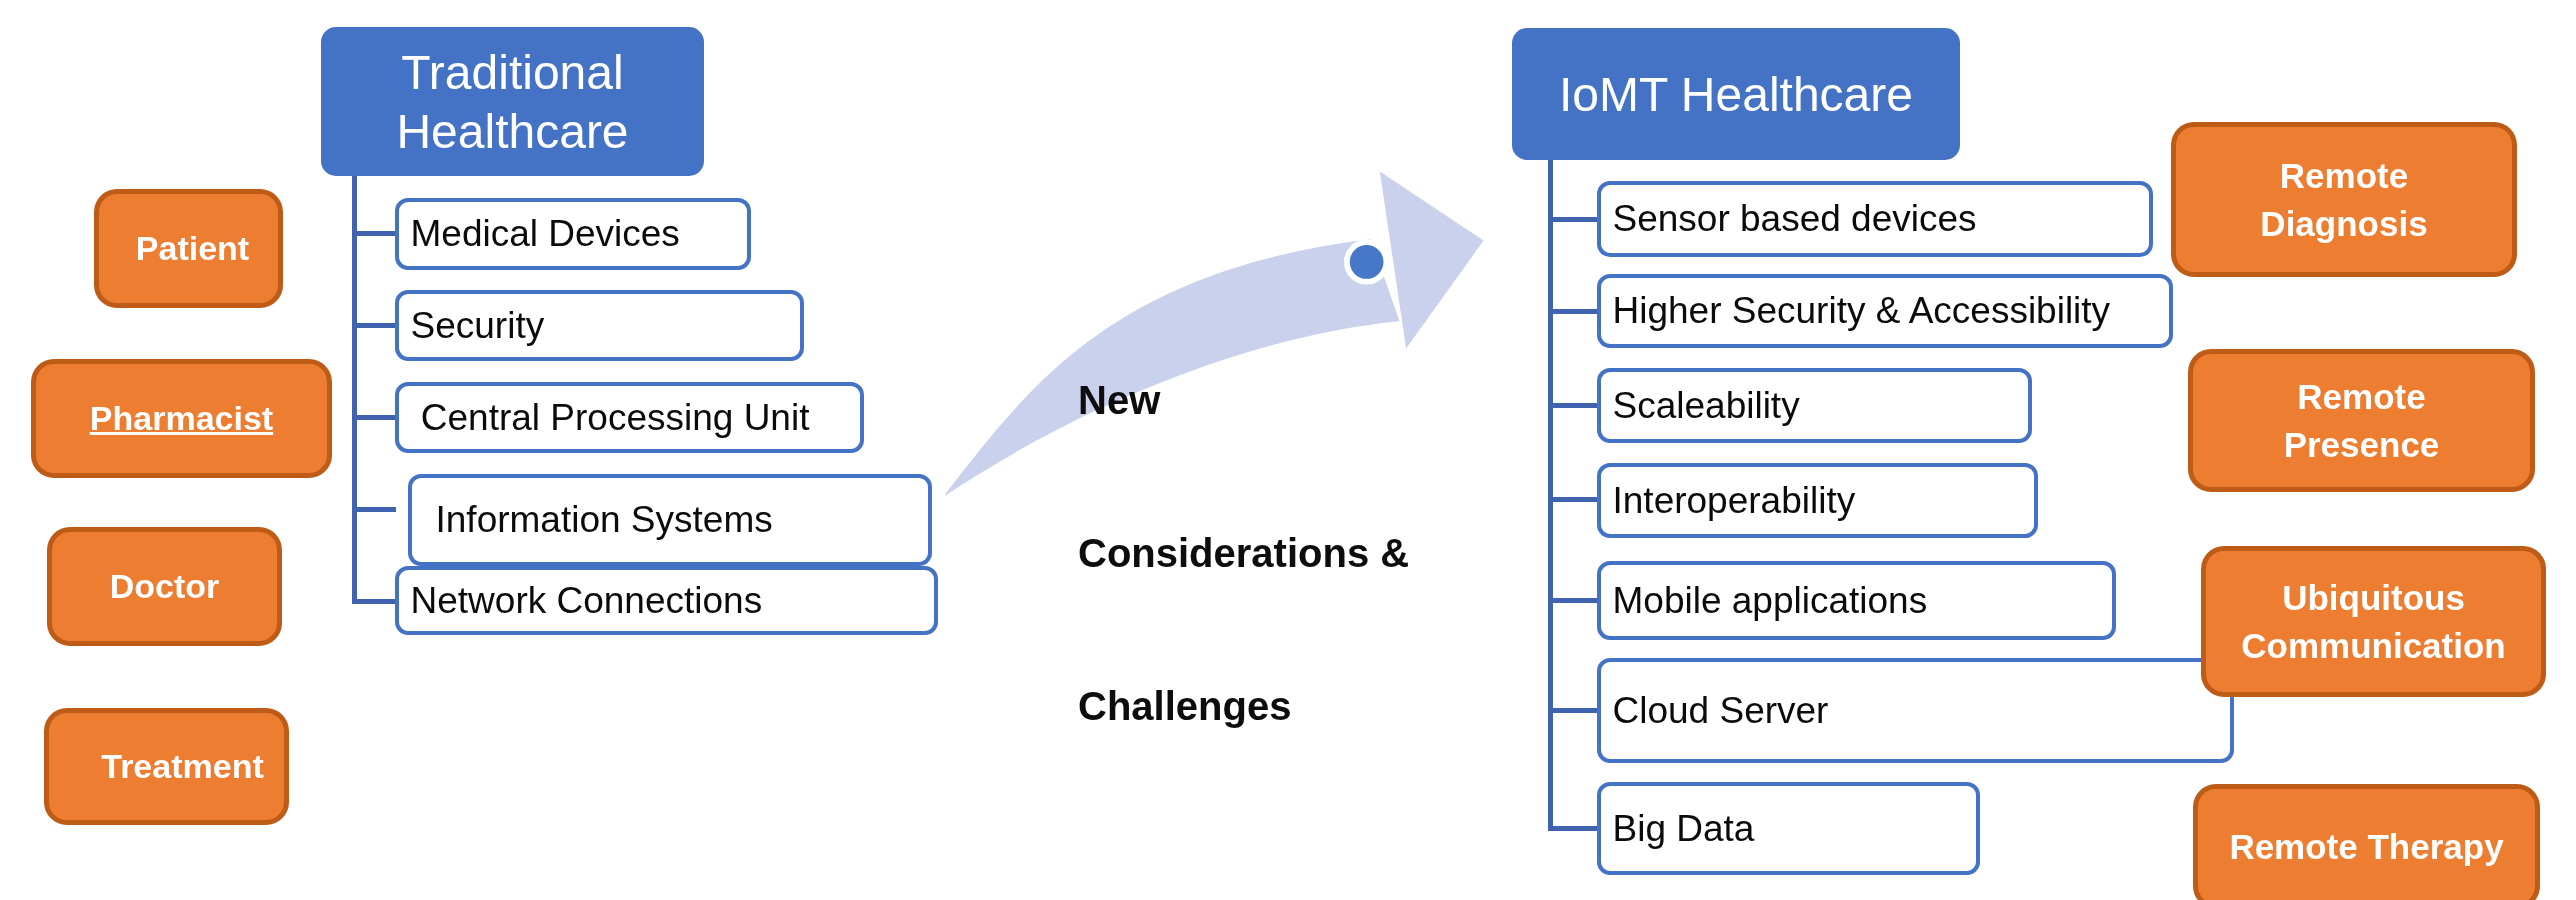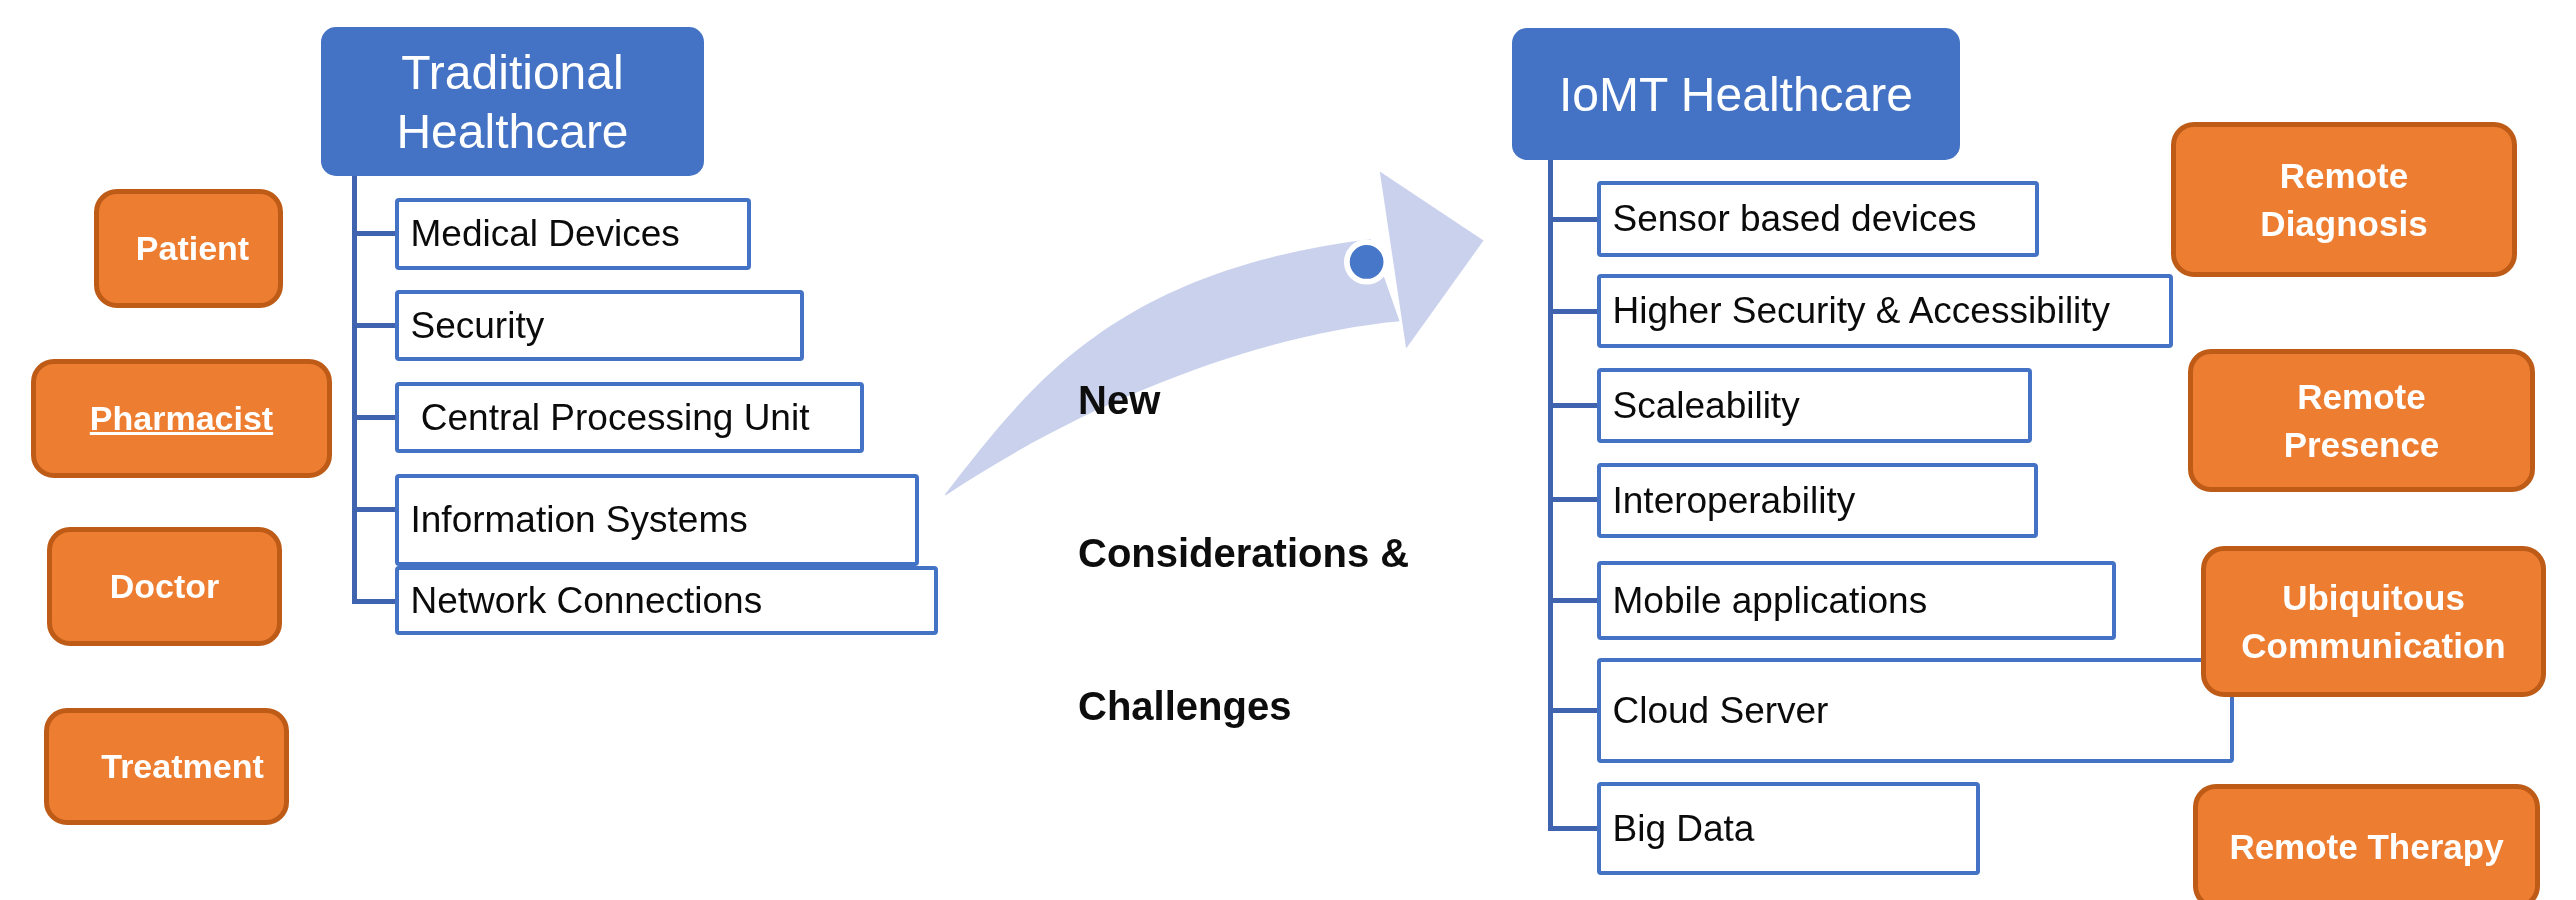--- a/index.html
+++ b/index.html
@@ -9,21 +9,21 @@
 
   
   .vline,.stub{position:absolute;background:#3F63AE;}
 
   
   .hd{position:absolute;background:#4472C4;color:#fff;border-radius:15px;
       display:flex;flex-direction:column;justify-content:center;align-items:center;
       font-size:48px;line-height:59px;text-align:left;}
 
   
-  .child{position:absolute;background:#fff;border:4.1px solid #4472C4;border-radius:4px;
+  .child{position:absolute;background:#fff;border:4.1px solid #4472C4;border-radius:13px;
          box-sizing:border-box;display:flex;align-items:center;
          font-size:37px;color:#0b0b0b;white-space:pre;overflow:hidden;}
   .child span{padding-left:11.5px;}
 
   
   .orange{position:absolute;background:#ED7D31;border:5.8px solid #BD5B17;border-radius:23px;
           box-sizing:border-box;color:#fff;font-weight:bold;text-align:center;
           display:flex;flex-direction:column;justify-content:center;align-items:center;}
   .actor{font-size:34px;line-height:41px;}
   .benefit{font-size:35px;line-height:48px;margin-top:46px;}
@@ -75,21 +75,21 @@
 
   <div class="child" style="left:395px;top:198px;width:356px;height:72px;">
     <span>Medical Devices</span>
   </div>
   <div class="child" style="left:395px;top:290px;width:409px;height:71px;">
     <span>Security</span>
   </div>
   <div class="child" style="left:395px;top:382px;width:469px;height:71px;">
     <span> Central Processing Unit</span>
   </div>
-  <div class="child" style="left:395px;top:474px;width:524px;height:92px;">
+  <div class="child" style="left:408px;top:474px;width:524px;height:92px;padding-left:12px;">
     <span>Information Systems</span>
   </div>
   <div class="child" style="left:395px;top:566px;width:543px;height:69px;">
     <span>Network Connections</span>
   </div>
 
   <div class="transition-text">
     <div>New</div>
     <div>Considerations &amp;</div>
     <div>Challenges</div>
@@ -101,21 +101,21 @@
   <div class="stub" style="left:1548px;top:403px;width:49px;height:5px;"></div>
   <div class="stub" style="left:1548px;top:497px;width:49px;height:5px;"></div>
   <div class="stub" style="left:1548px;top:598px;width:49px;height:5px;"></div>
   <div class="stub" style="left:1548px;top:708px;width:49px;height:5px;"></div>
   <div class="stub" style="left:1548px;top:826px;width:49px;height:5px;"></div>
 
   <div class="hd" style="left:1512px;top:28px;width:448px;height:132px;">
     <div>IoMT Healthcare</div>
   </div>
 
-  <div class="child" style="left:1597px;top:181px;width:442px;height:76px;">
+  <div class="child" style="left:1597px;top:181px;width:556px;height:76px;">
     <span>Sensor based devices</span>
   </div>
   <div class="child" style="left:1597px;top:274px;width:576px;height:74px;">
     <span>Higher Security &amp; Accessibility</span>
   </div>
   <div class="child" style="left:1597px;top:368px;width:435px;height:75px;">
     <span>Scaleability</span>
   </div>
   <div class="child" style="left:1597px;top:463px;width:441px;height:75px;">
     <span>Interoperability</span>

